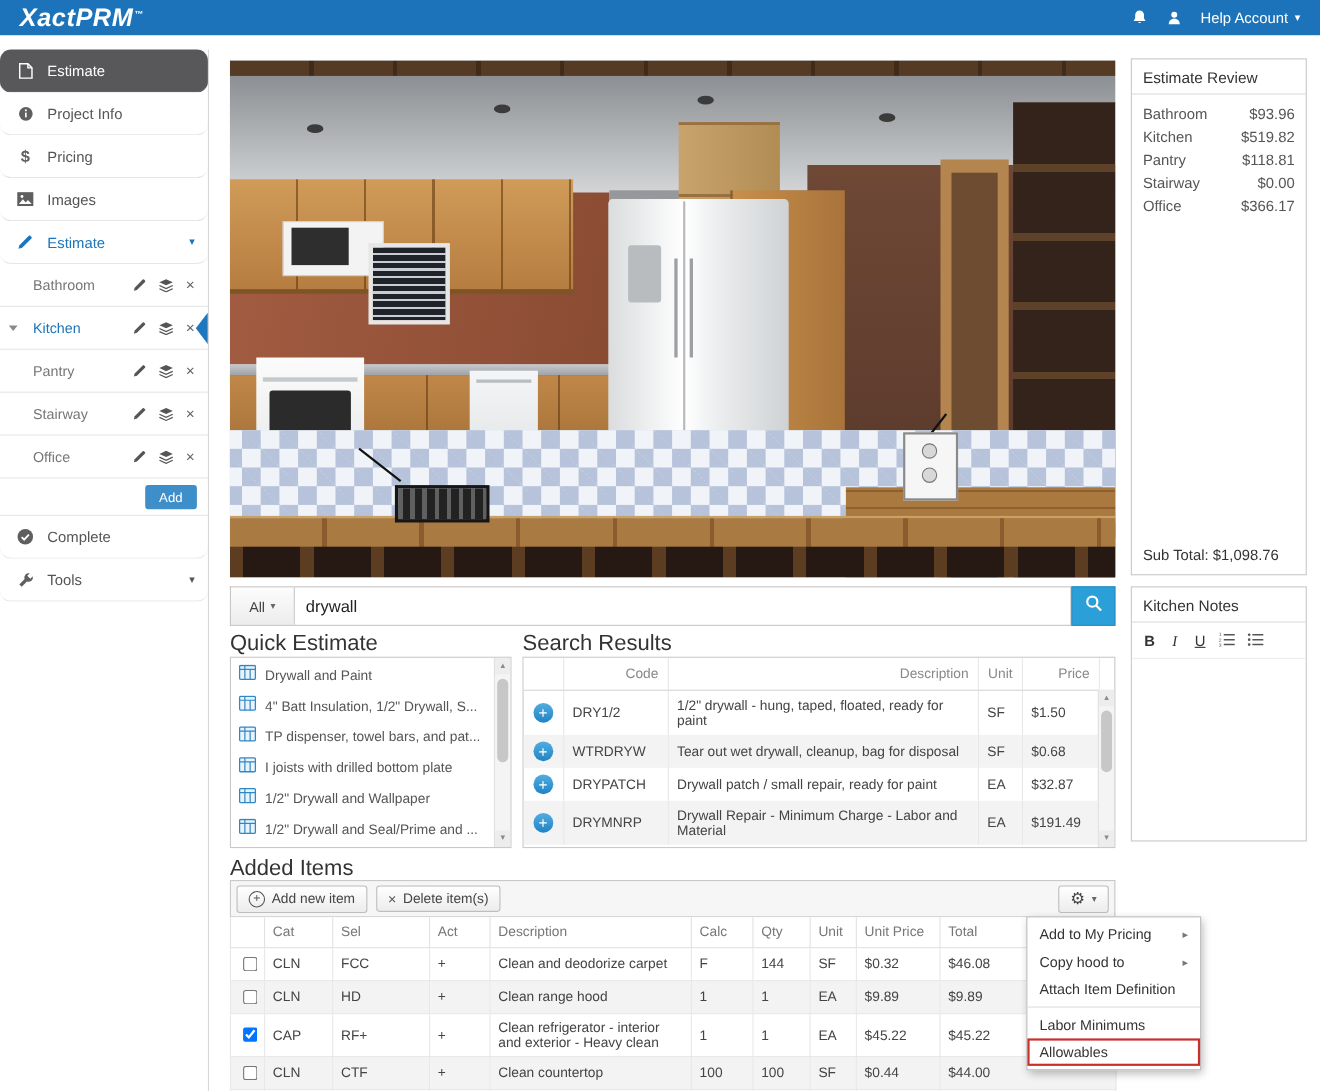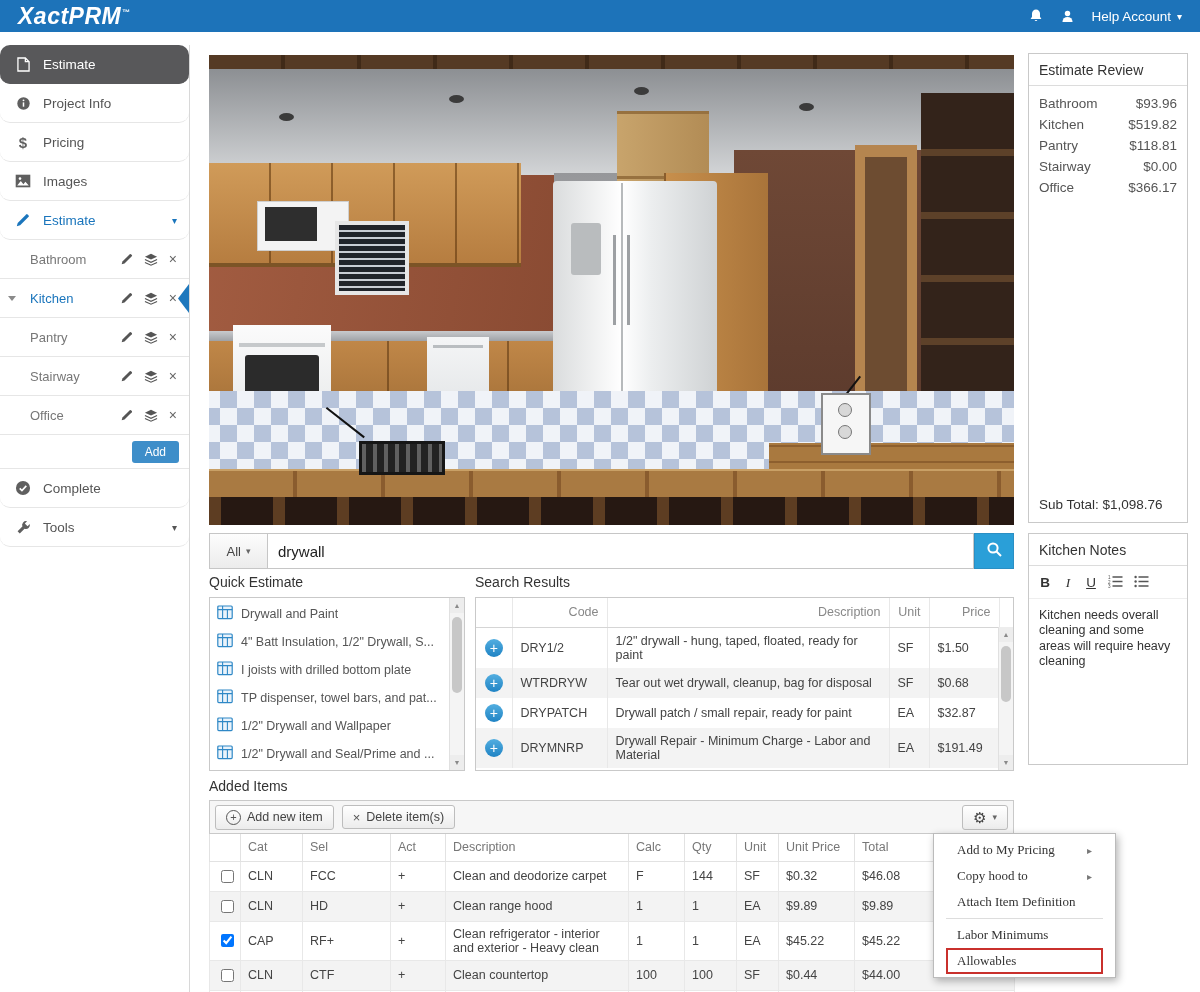--- a/index.html
+++ b/index.html
@@ -44,21 +44,21 @@
   .scene{position:absolute;left:209px;top:55px;width:805px;height:470px;overflow:hidden;background:#d8dadc;}
   .sc{position:absolute;}
   
   .searchbar{position:absolute;left:209px;top:533px;width:805px;height:36px;display:flex;box-sizing:border-box;}
   .filter-select{width:58px;border:1px solid #c6c6c6;border-right:none;background:linear-gradient(#fdfdfd,#ececec);
                  display:flex;align-items:center;justify-content:center;gap:5px;font-size:13px;color:#444;cursor:pointer;box-sizing:border-box;}
   .caret2{font-size:9px;color:#666;}
   .search-input{flex:1;border:1px solid #c6c6c6;padding:0 10px;font-size:15px;color:#222;font-family:inherit;outline:none;box-sizing:border-box;}
   .search-btn{width:40px;background:#2a9fd8;border:1px solid #2a8fc4;display:flex;align-items:center;justify-content:center;cursor:pointer;box-sizing:border-box;}
   
-  .sec-label{position:absolute;font-size:14px;color:#333;}
+  .sec-label{position:absolute;font-size:20px;color:#333;}
   
   .qe-box{position:absolute;left:209px;top:597px;width:256px;height:174px;border:1px solid #c9c9c9;box-sizing:border-box;overflow:hidden;background:#fff;}
   .qe-list{position:absolute;left:0;top:2px;right:15px;bottom:0;overflow:hidden;}
   .qe-item{display:flex;align-items:center;gap:8px;height:28px;padding:0 7px;cursor:pointer;}
   .qe-lbl{font-size:12.5px;color:#555;white-space:nowrap;overflow:hidden;}
   
   .vscroll{position:absolute;right:0;width:15px;background:#f4f4f4;border-left:1px solid #e0e0e0;box-sizing:border-box;}
   .vs-btn{height:15px;display:flex;align-items:center;justify-content:center;font-size:7px;color:#8a8a8a;background:#ededed;cursor:pointer;}
   .vs-btn.bottom{position:absolute;bottom:0;left:0;right:0;}
   .vs-thumb{position:absolute;left:2px;right:2px;background:#c7c7c7;border-radius:6px;cursor:pointer;}
@@ -85,21 +85,21 @@
   .ai-table{position:absolute;left:209px;top:834px;width:805px;border-collapse:collapse;table-layout:fixed;
             font-size:12.5px;background:#fff;}
   .ai-table th{height:27px;font-weight:normal;color:#777;text-align:left;padding:0 7px;
                border:1px solid #e2e2e2;border-top:none;background:#fff;box-sizing:border-box;}
   .ai-table td{padding:5px 7px;border:1px solid #e8e8e8;color:#444;}
   .ai-table tr.alt td{background:#f3f3f3;}
   .ai-total{color:#1a75bc;}
   .chk-cell{text-align:center;}
   
   .ctx-menu{position:absolute;left:933px;top:833px;width:157px;background:#fff;border:1px solid #bbb;
-            box-shadow:2px 3px 8px rgba(0,0,0,.3);z-index:50;padding:3px 12px;font-family:Liberation Serif, serif;}
+            box-shadow:2px 3px 8px rgba(0,0,0,.3);z-index:50;padding:3px 0;}
   .ctx-item{display:flex;align-items:center;justify-content:space-between;padding:5px 11px;font-size:13px;color:#333;cursor:pointer;}
   .sub-arrow{color:#777;font-size:10px;}
   .ctx-sep{height:1px;background:#ddd;margin:3px 0;}
   .ctx-item.hl{border:2px solid #c9302c;padding:3px 9px;}
   
   .rv-box{position:absolute;left:1028px;top:53px;width:160px;height:470px;border:1px solid #c9c9c9;box-sizing:border-box;background:#fff;}
   .panel-hd{height:31px;display:flex;align-items:center;padding:0 10px;font-size:14px;color:#333;border-bottom:1px solid #dcdcdc;}
   .rv-rows{padding:7px 10px;}
   .rv-row{display:flex;justify-content:space-between;font-size:13.5px;color:#555;line-height:21px;}
   .rv-subtotal{position:absolute;left:10px;bottom:10px;font-size:13.5px;color:#333;}
@@ -374,28 +374,28 @@
               <rect x="0.8" y="1" width="14.4" height="12.6" rx="1" fill="#eaf3fb" stroke="#2f88c6" stroke-width="1.2"></rect>
               <path d="M0.8 4.6h14.4M5.6 1v12.6M10.4 4.6v9" stroke="#2f88c6" stroke-width="1.1" fill="none"></path>
             </svg></span>
         <span class="qe-lbl">4" Batt Insulation, 1/2" Drywall, S...</span>
       </div>
       <div class="qe-item">
         <span><svg width="16" height="15" viewBox="0 0 16 15">
               <rect x="0.8" y="1" width="14.4" height="12.6" rx="1" fill="#eaf3fb" stroke="#2f88c6" stroke-width="1.2"></rect>
               <path d="M0.8 4.6h14.4M5.6 1v12.6M10.4 4.6v9" stroke="#2f88c6" stroke-width="1.1" fill="none"></path>
             </svg></span>
-        <span class="qe-lbl">I joists with drilled bottom plate</span>
+        <span class="qe-lbl">TP dispenser, towel bars, and pat...</span>
       </div>
       <div class="qe-item">
         <span><svg width="16" height="15" viewBox="0 0 16 15">
               <rect x="0.8" y="1" width="14.4" height="12.6" rx="1" fill="#eaf3fb" stroke="#2f88c6" stroke-width="1.2"></rect>
               <path d="M0.8 4.6h14.4M5.6 1v12.6M10.4 4.6v9" stroke="#2f88c6" stroke-width="1.1" fill="none"></path>
             </svg></span>
-        <span class="qe-lbl">TP dispenser, towel bars, and pat...</span>
+        <span class="qe-lbl">I joists with drilled bottom plate</span>
       </div>
       <div class="qe-item">
         <span><svg width="16" height="15" viewBox="0 0 16 15">
               <rect x="0.8" y="1" width="14.4" height="12.6" rx="1" fill="#eaf3fb" stroke="#2f88c6" stroke-width="1.2"></rect>
               <path d="M0.8 4.6h14.4M5.6 1v12.6M10.4 4.6v9" stroke="#2f88c6" stroke-width="1.1" fill="none"></path>
             </svg></span>
         <span class="qe-lbl">1/2" Drywall and Wallpaper</span>
       </div>
       <div class="qe-item">
         <span><svg width="16" height="15" viewBox="0 0 16 15">
@@ -651,16 +651,15 @@
       </span>
       <span class="nt-btn">
         <svg width="15" height="13" viewBox="0 0 15 13">
             <circle cx="1.6" cy="2" r="1.2" fill="#555"></circle>
             <circle cx="1.6" cy="6.5" r="1.2" fill="#555"></circle>
             <circle cx="1.6" cy="11" r="1.2" fill="#555"></circle>
             <path d="M4.5 2h10M4.5 6.5h10M4.5 11h10" stroke="#555" stroke-width="1.4"></path>
           </svg>
       </span>
     </div>
-    <div class="notes-text">Kitchen needs overall cleaning and some areas will require heavy cleaning</div>
   </div>
 
 </div>
 
 </body></html>

